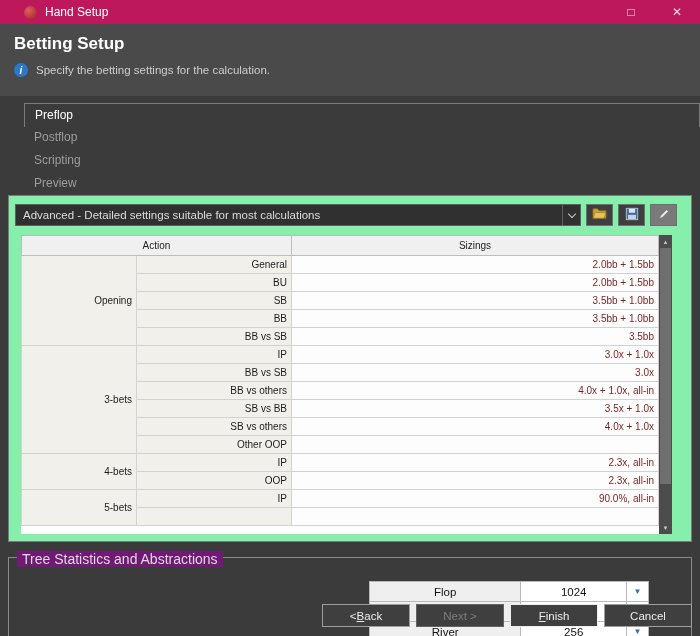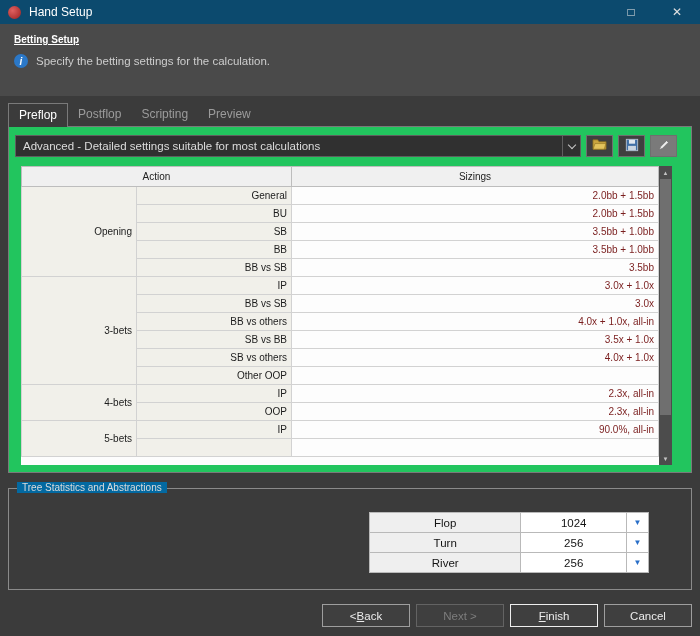--- a/index.html
+++ b/index.html
@@ -4,41 +4,41 @@
 <style>
   * { box-sizing: border-box; margin: 0; padding: 0; }
   html,body { width:700px; height:636px; overflow:hidden; }
   body {
     background:#3b3b3b;
     font-family:"Liberation Sans", sans-serif;
     color:#e6e6e6;
     position:relative;
   }
   
-  .titlebar { height:24px; background:#0c4a6e; display:flex; align-items:center; padding-left:8px; }
+  .titlebar { height:24px; background:#be185d; display:flex; align-items:center; padding-left:24px; }
   .app-icon { width:13px; height:13px; border-radius:50%;
     background:radial-gradient(circle at 35% 35%, #e06060, #9c1f1f); margin-right:8px; flex:0 0 auto; }
   .tb-title { font-size:12px; color:#ffffff; }
   .tb-buttons { margin-left:auto; display:flex; height:100%; }
   .tb-btn { width:46px; height:100%; display:flex; align-items:center; justify-content:center;
     color:#e0e0e0; font-size:12px; cursor:default; }
   
   .header-band { height:72px; background:#4a4a4a; padding:10px 14px 0 14px; }
-  .page-title { font-size:10px; font-weight:bold; color:#ffffff;text-decoration:underline; }
+  .page-title { font-size:17px; font-weight:bold; color:#ffffff; }
   .subtitle-row { margin-top:9px; display:flex; align-items:center; gap:8px; }
   .info-icon { width:14px; height:14px; border-radius:50%; background:#2b78c8; color:#fff;
     font-size:10px; font-weight:bold; font-style:italic; display:flex; align-items:center;
     justify-content:center; flex:0 0 auto; }
   .subtitle-text { font-size:11.5px; color:#cdcdcd; }
   
-  .tabbar { display:flex; margin:7px 0 0 8px; position:relative; z-index:2; }
+  .tabbar { display:flex; margin:7px 0 0 24px; position:relative; z-index:2;flex-direction:column; }
   .tab { padding:4px 10px 5px; font-size:12px; color:#9c9c9c; cursor:default; }
   .tab.active { color:#ffffff; background:#3b3b3b; border:1px solid #7a7a7a; border-bottom:none; margin-bottom:-1px; }
   
-  .panel { position:relative; z-index:1; margin:0 8px; border:1px solid #7a7a7a; height:347px; background:#22c55e; }
+  .panel { position:relative; z-index:1; margin:0 8px; border:1px solid #7a7a7a; height:347px; background:#86efac; }
   .preset-row { display:flex; gap:5px; margin:8px 14px 0 6px; height:22px; }
   .combobox { flex:1; background:#303030; border:1px solid #5f5f5f; display:flex; align-items:center;
     font-size:11.5px; color:#dcdcdc; padding-left:7px; overflow:hidden; }
   .cb-value { flex:1; white-space:nowrap; overflow:hidden; }
   .cb-arrow-box { width:18px; align-self:stretch; border-left:1px solid #5f5f5f;
     display:flex; align-items:center; justify-content:center; }
   .chev { width:6px; height:6px; border-right:1.5px solid #c9c9c9; border-bottom:1.5px solid #c9c9c9;
     transform:rotate(45deg); margin-top:-3px; }
   .tool-btn { width:27px; height:22px; background:#3f3f3f; border:1px solid #6f6f6f;
     display:flex; align-items:center; justify-content:center; padding:0; cursor:default; }
@@ -54,22 +54,22 @@
   td.sizing { background:#fdfdfd; color:#7a1e1e; }
   tr.gs td { border-top:1px solid #ababab; }
   
   .vscroll { position:absolute; right:0; top:0; bottom:0; width:13px; background:#4c4c4c; }
   .sb-btn { position:absolute; left:0; width:13px; height:13px; display:flex; align-items:center;
     justify-content:center; font-size:6px; color:#c4c4c4; }
   .sb-up { top:0; } .sb-down { bottom:0; }
   .sb-thumb { position:absolute; left:1px; right:1px; top:13px; bottom:50px; background:#6f6f6f; }
   
   .groupbox { position:relative; margin:15px 8px 0 8px; border:1px solid #8a8a8a; height:102px; }
-  .gb-title { position:absolute; top:-7px; left:8px; background:#0369a1; padding:0 5px;
-    font-size:10px; color:#dcdcdc; }
+  .gb-title { position:absolute; top:-7px; left:8px; background:#701a75; padding:0 5px;
+    font-size:14px; color:#dcdcdc; }
   .stats-table { position:absolute; top:23px; border-collapse:collapse; font-size:11.5px; background:#ffffff; }
   .stats-table td { height:20px; border:1px solid #b9b9b9; text-align:center; padding:0 4px; }
   .stats-table.left { left:14px; width:333px; }
   .stats-table.right { left:360px; width:280px; }
   td.slabel { background:#efefef; color:#141414; }
   .left td.slabel { width:148px; }
   .left td.svalue { color:#8f8f8f; background:#ffffff; }
   .right td.slabel { width:152px; }
   .right td.sselect { width:106px; color:#141414; background:#ffffff; }
   .right td.sarrow { width:22px; background:#ffffff; color:#2a6fc8; font-size:8px; }

